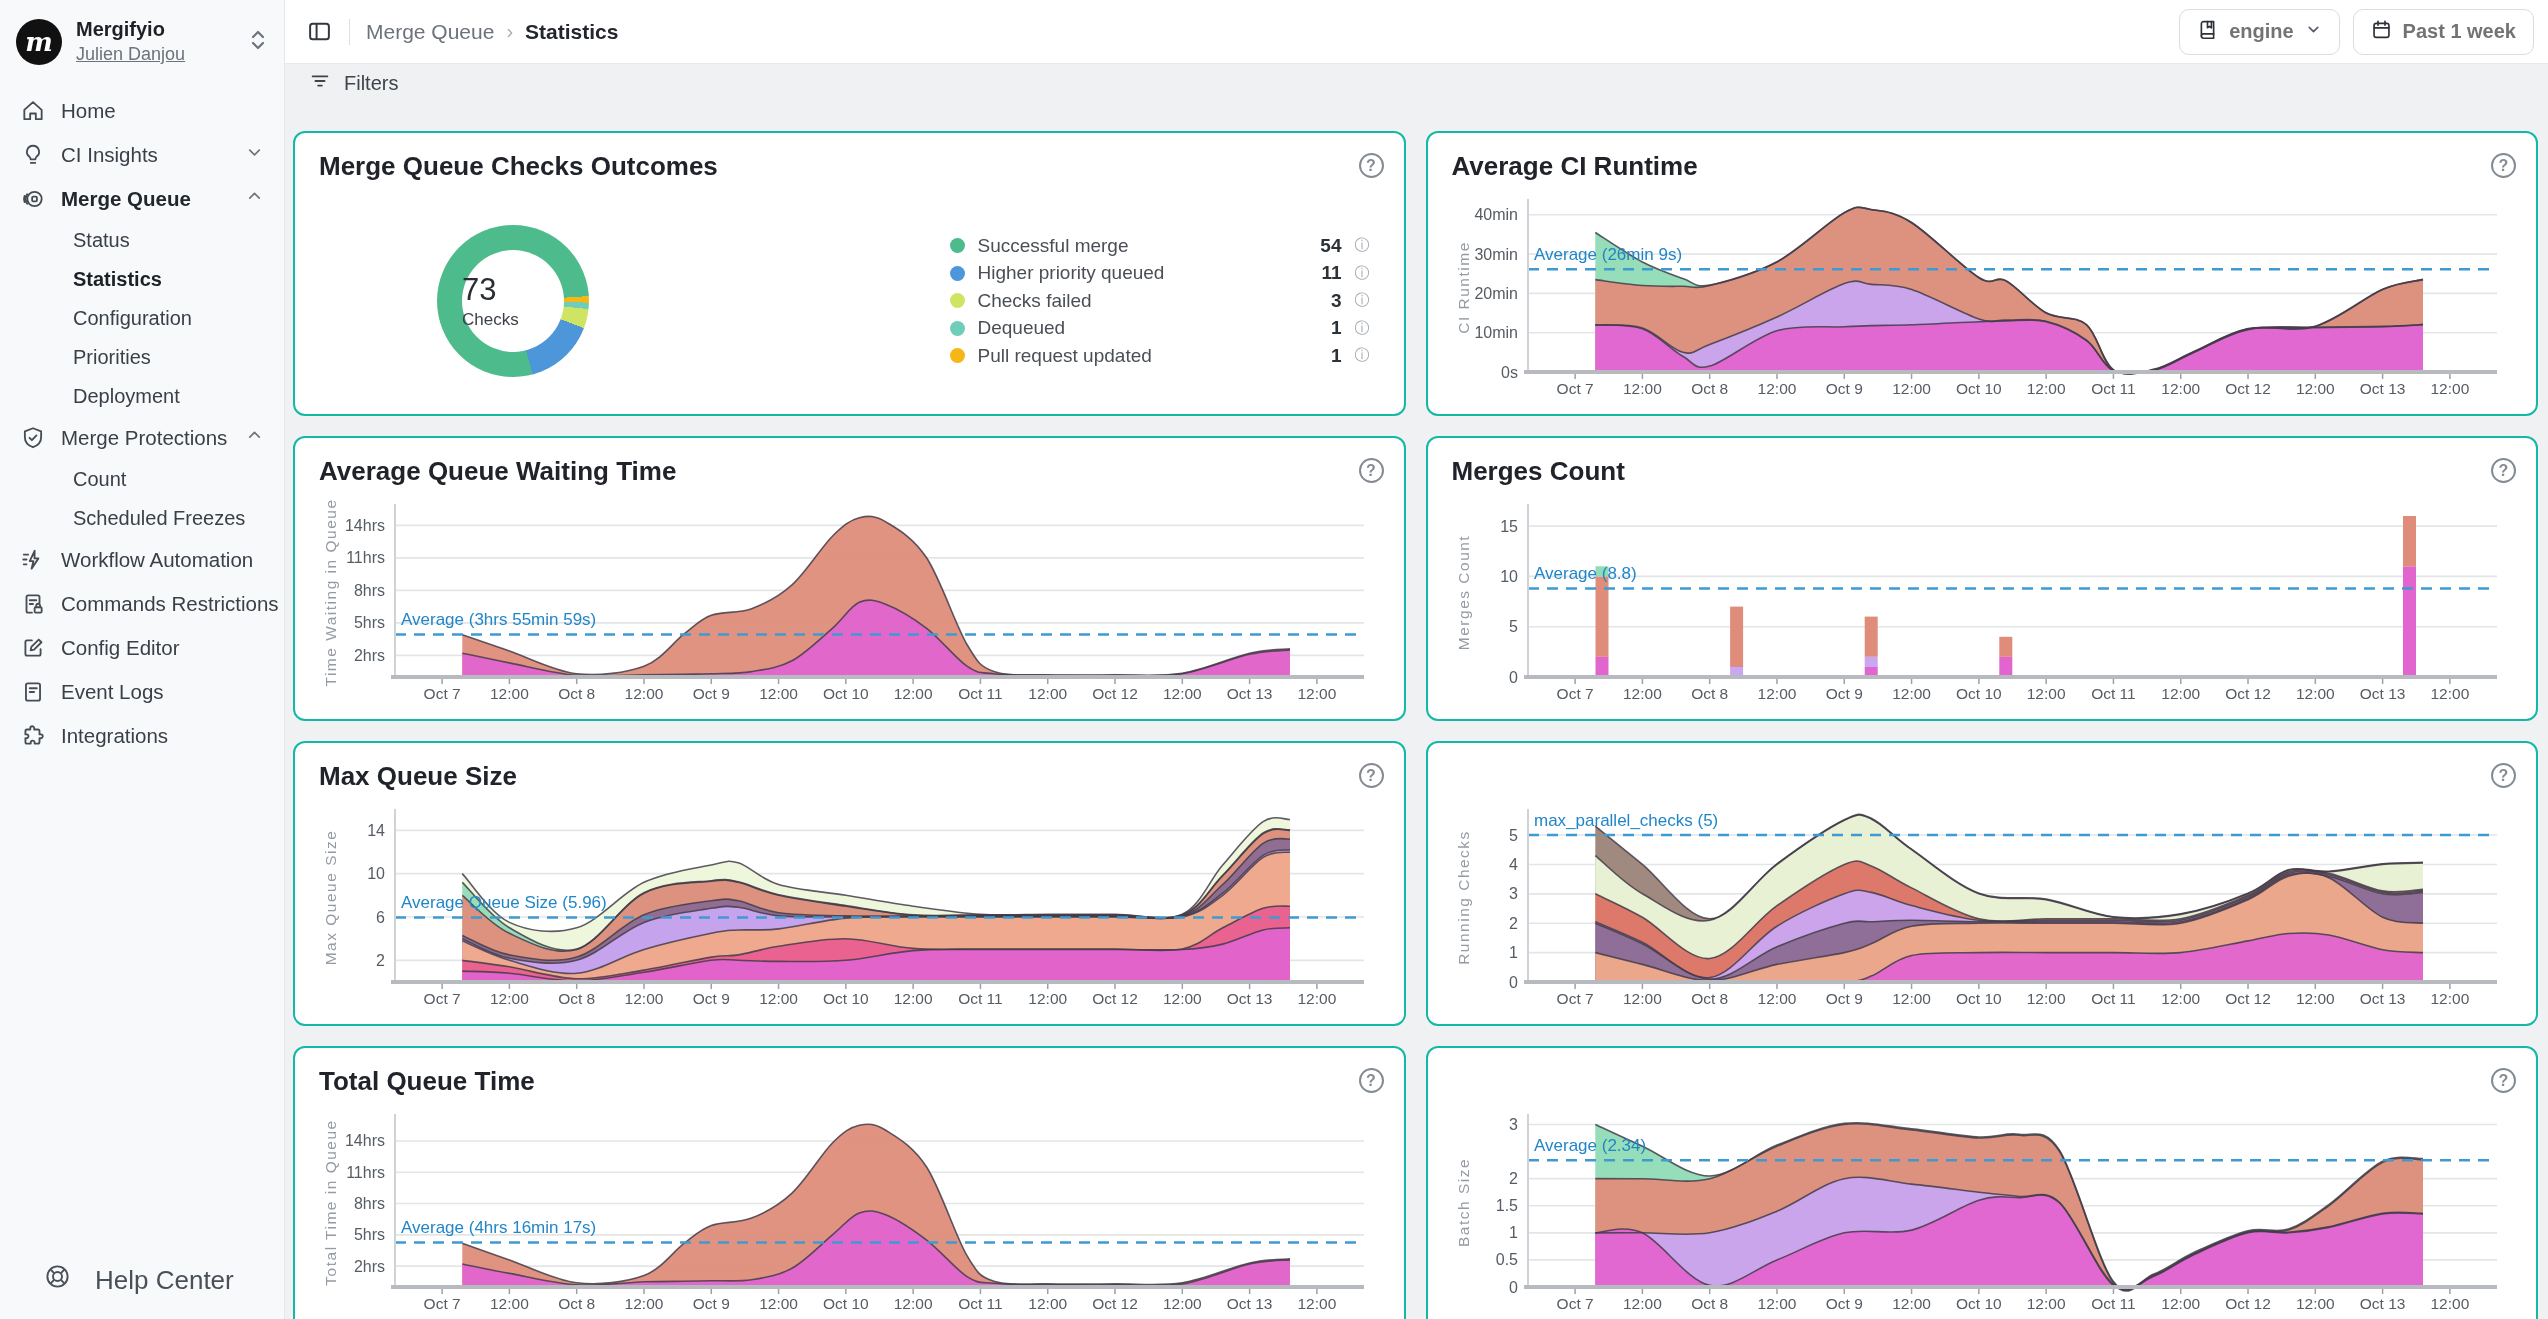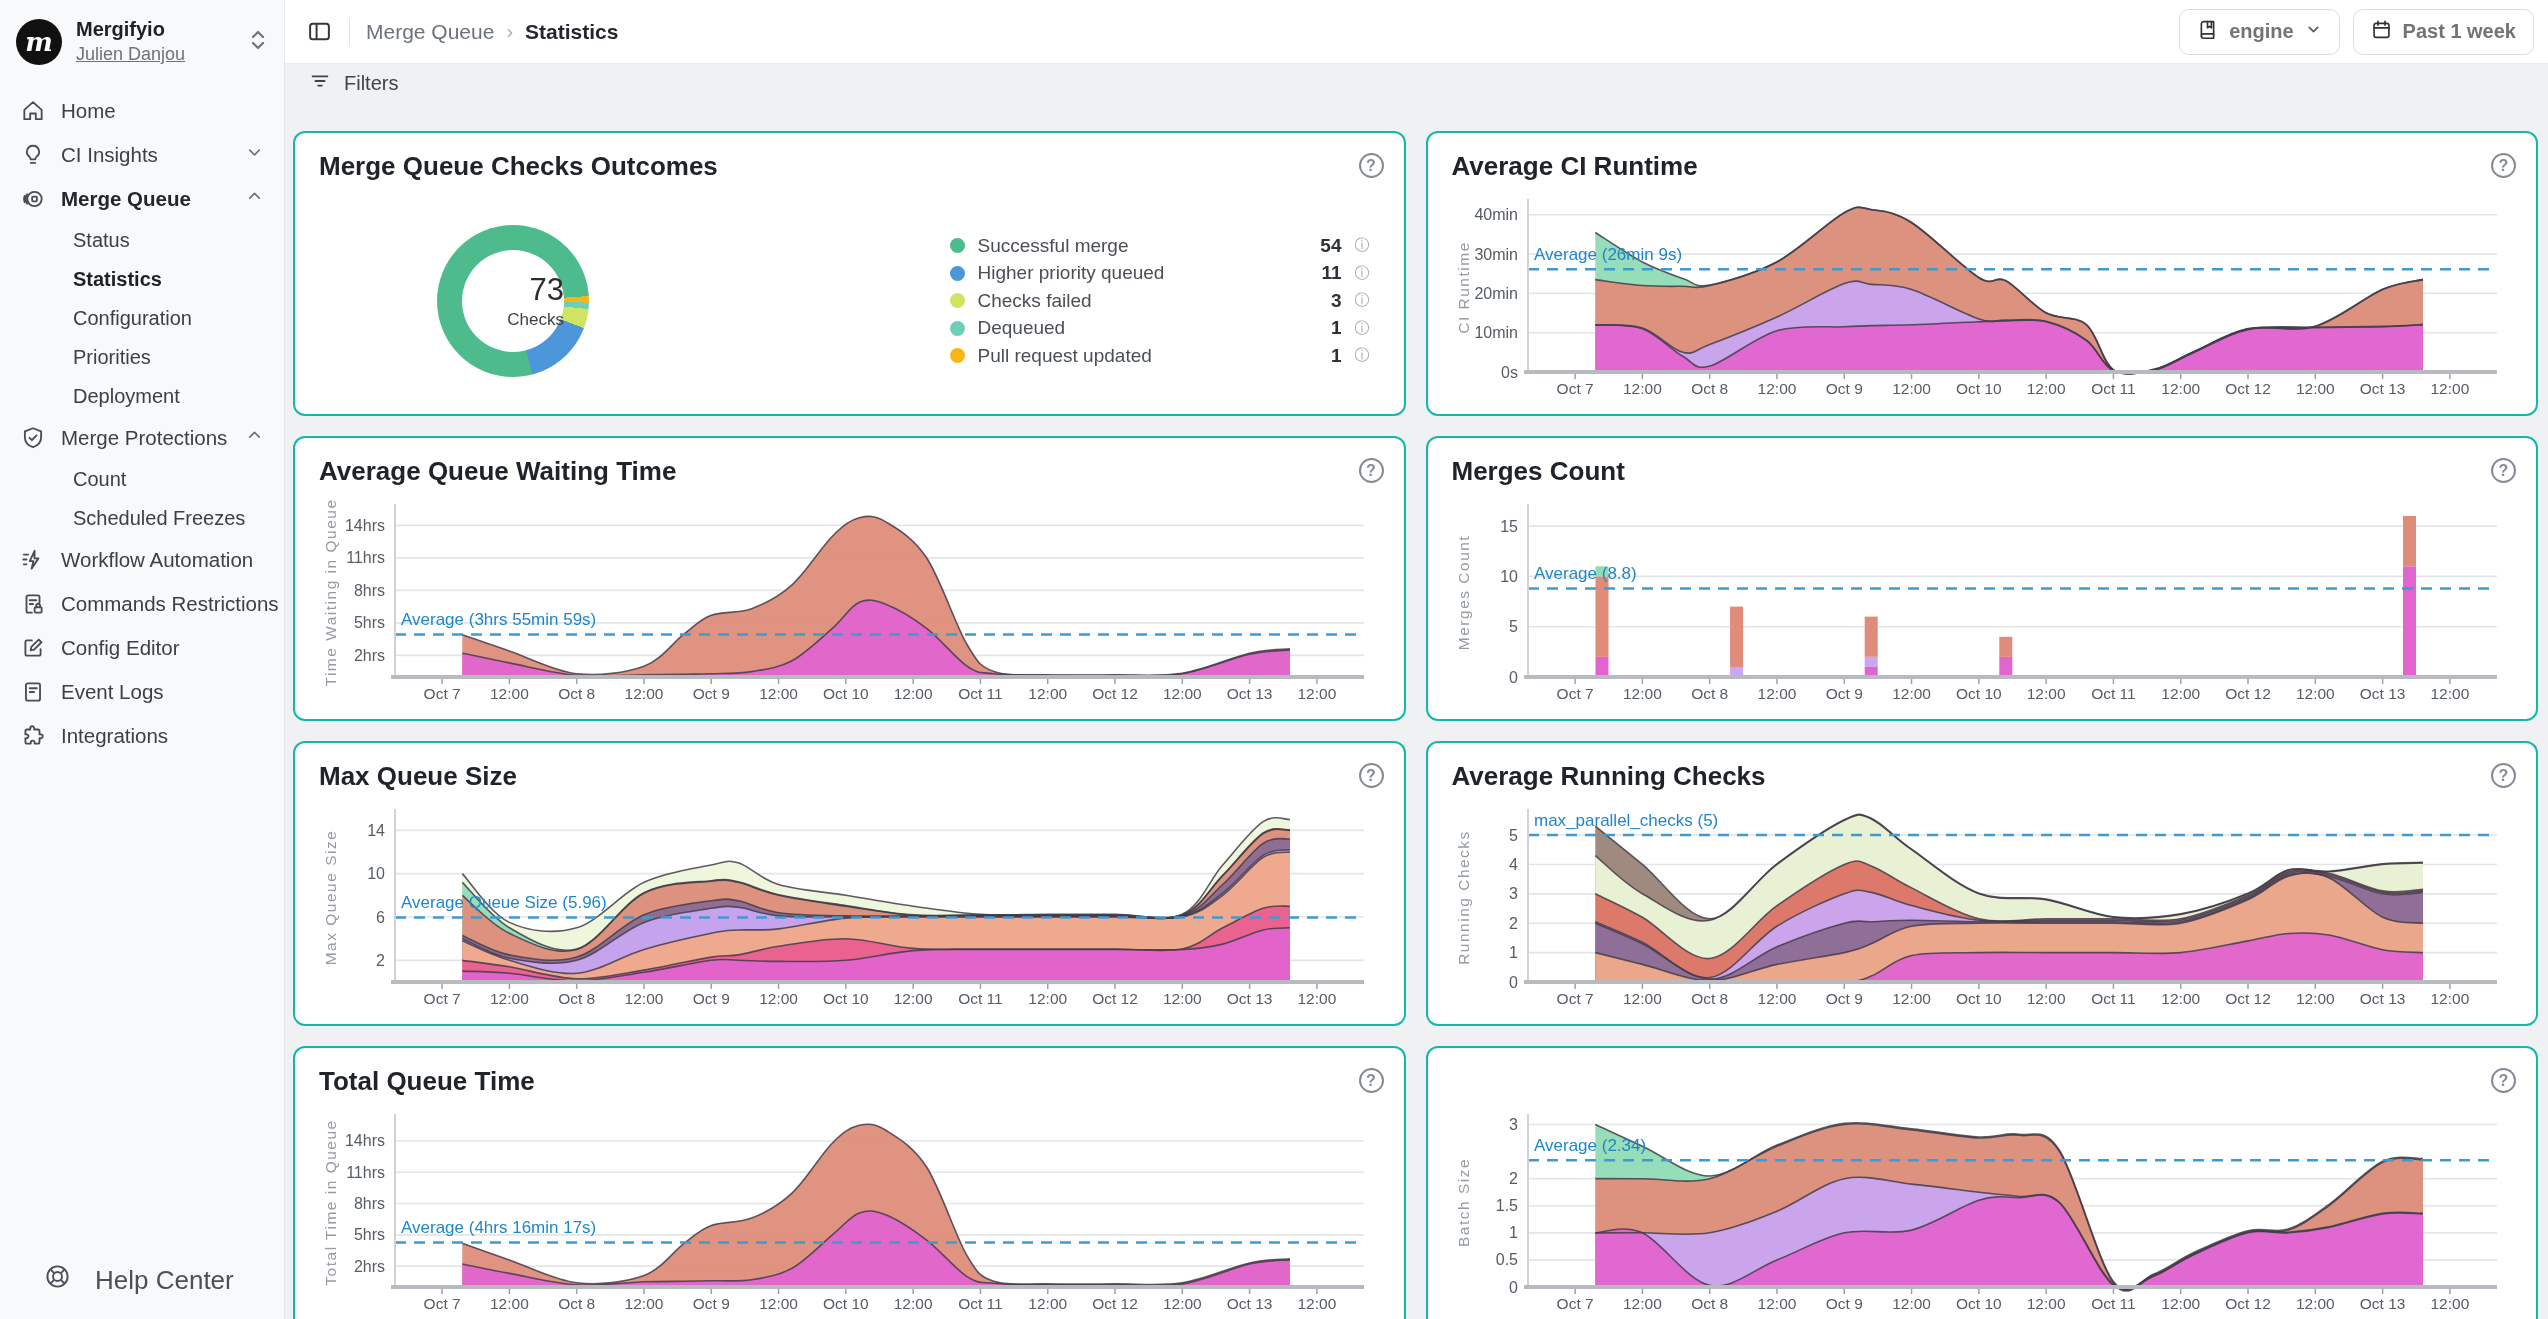--- a/index.html
+++ b/index.html
@@ -58,21 +58,21 @@
   .card-title { font-size:26px; font-weight:600; color:#20242a; }
   .help { position:absolute; right:20px; top:20px; width:25px; height:25px; border:2px solid #858b93;
     border-radius:50%; color:#858b93; font-size:16px; font-weight:700; display:flex;
     align-items:center; justify-content:center; cursor:pointer; }
   .card-body { position:absolute; left:24px; right:24px; top:62px; bottom:8px; }
 
   
   .donut-wrap { display:flex; align-items:center; height:100%; padding-left:118px; }
   .donut { position:relative; width:152px; height:152px; border-radius:50%; flex:none; }
   .donut-hole { position:absolute; inset:25px; background:#fff; border-radius:50%;
-    display:flex; flex-direction:column; align-items:flex-end; justify-content:center; }
+    display:flex; flex-direction:column; align-items:flex-start; justify-content:center; }
   .donut-num { font-size:31px; color:#2a2e34; }
   .donut-cap { font-size:17px; color:#3c4249; margin-top:2px; }
   .legend { margin-left:auto; margin-right:10px; width:420px; align-self:center; }
   .lg-row { display:flex; align-items:center; gap:13px; height:27.5px; }
   .lg-dot { width:15px; height:15px; border-radius:50%; flex:none; }
   .lg-label { font-size:19px; color:#4a4f55; }
   .lg-val { margin-left:auto; font-size:19px; font-weight:600; color:#2d3238; }
   .lg-info { font-size:15px; color:#a3a9b0; cursor:pointer; }
 
   svg text { font-family:"Liberation Sans", sans-serif; }
@@ -562,21 +562,20 @@
           <text x="863.3125" y="199" text-anchor="middle" font-size="15.5" fill="#565c63">12:00</text>
           <line x1="930.6041666666667" x2="930.6041666666667" y1="179" y2="184" stroke="#9aa0a6" stroke-width="1.5"></line>
           <text x="930.6041666666667" y="199" text-anchor="middle" font-size="15.5" fill="#565c63">Oct 13</text>
           <line x1="997.8958333333334" x2="997.8958333333334" y1="179" y2="184" stroke="#9aa0a6" stroke-width="1.5"></line>
           <text x="997.8958333333334" y="199" text-anchor="middle" font-size="15.5" fill="#565c63">12:00</text>
           <text x="17" y="92.5" font-size="15.5" fill="#959ba3" letter-spacing="1.5" text-anchor="middle" transform="rotate(-90 17 92.5)">Max Queue Size</text>
         </svg></div>
   </section>
 
   <section class="card">
-    <h2 class="card-title">Average Running Checks</h2>
     <div class="help">?</div>
     <div class="card-body"><svg width="1057" height="205" viewBox="0 0 1057 205">
           <line x1="76" x2="1045" y1="177" y2="177" stroke="#e4e5e7" stroke-width="1.6"></line>
           <text x="66" y="182.5" text-anchor="end" font-size="16" fill="#565c63">0</text>
           <line x1="76" x2="1045" y1="147.6086956521739" y2="147.6086956521739" stroke="#e4e5e7" stroke-width="1.6"></line>
           <text x="66" y="153.1086956521739" text-anchor="end" font-size="16" fill="#565c63">1</text>
           <line x1="76" x2="1045" y1="118.21739130434783" y2="118.21739130434783" stroke="#e4e5e7" stroke-width="1.6"></line>
           <text x="66" y="123.71739130434783" text-anchor="end" font-size="16" fill="#565c63">2</text>
           <line x1="76" x2="1045" y1="88.82608695652173" y2="88.82608695652173" stroke="#e4e5e7" stroke-width="1.6"></line>
           <text x="66" y="94.32608695652173" text-anchor="end" font-size="16" fill="#565c63">3</text>

